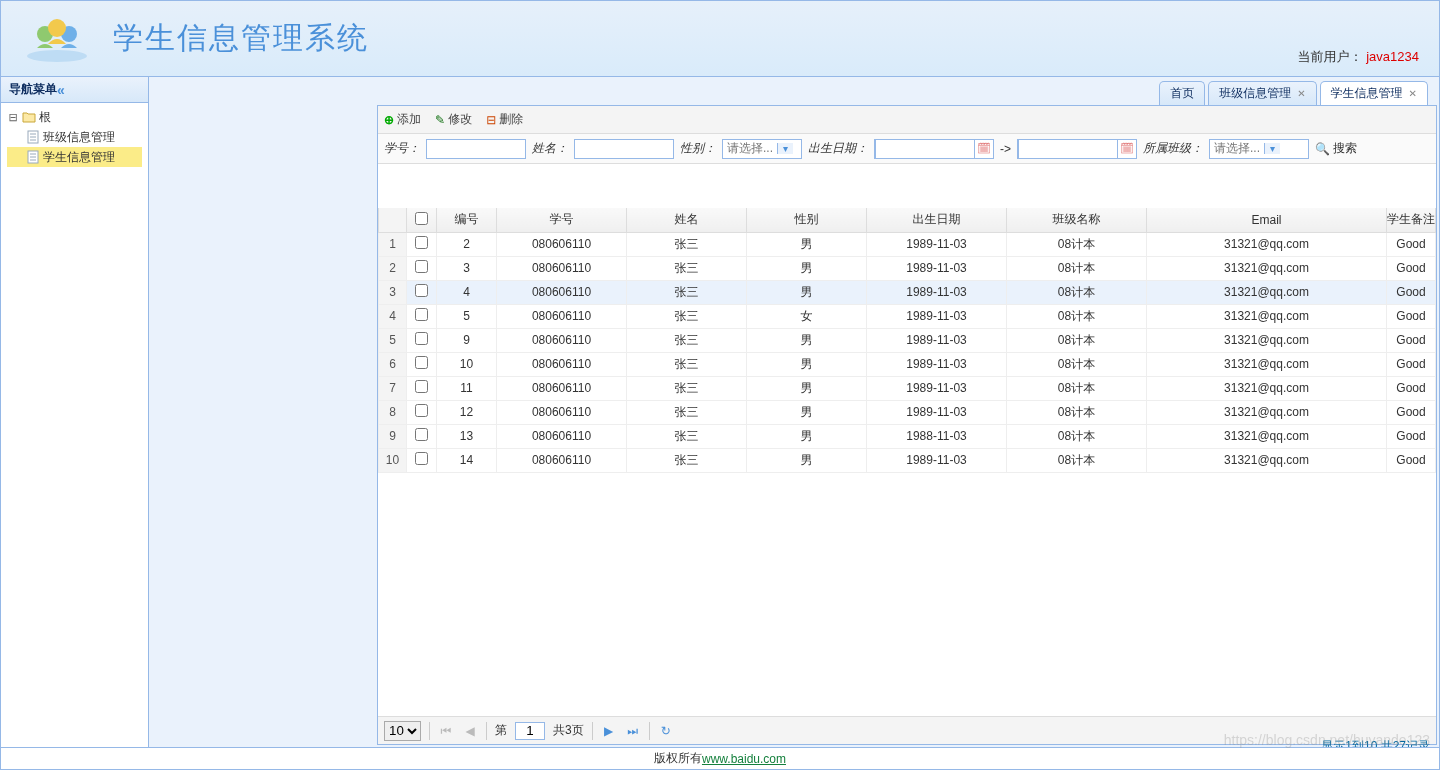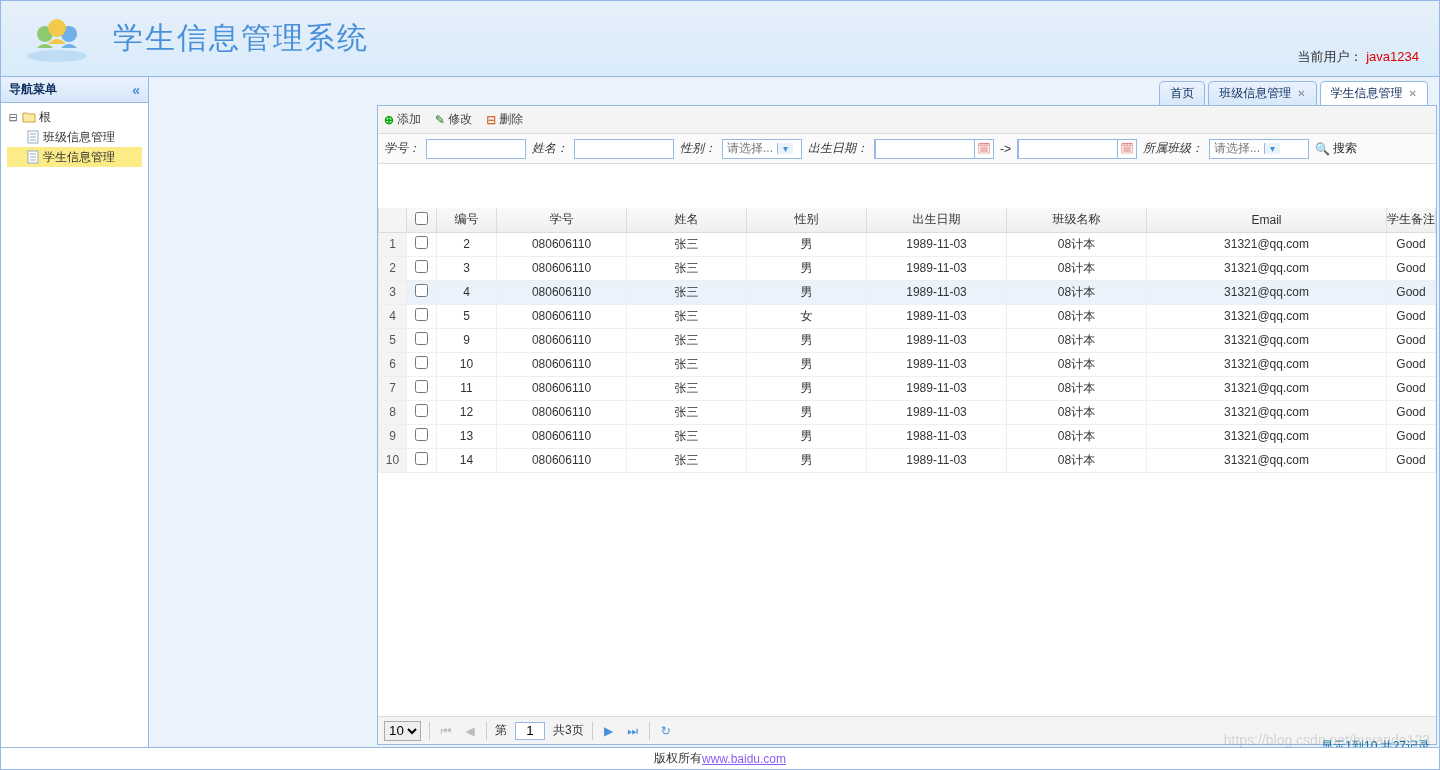--- a/index.html
+++ b/index.html
@@ -13,21 +13,21 @@
 .logo svg { width: 70px; height: 50px; }
 .title { font-size: 30px; color: #4A90D9; font-weight: normal; letter-spacing: 2px; }
 .user-info { position: absolute; right: 20px; bottom: 10px; font-size: 13px; }
 .user-info .username { color: #d00; }
 
 
 .body { flex: 1; display: flex; min-height: 0; }
 
 
 .sidebar { width: 148px; border-right: 1px solid #95B8E7; background: #fff; display: flex; flex-direction: column; }
-.sidebar-header { height: 26px; background: linear-gradient(#EAF2FC, #D7E8F9); border-bottom: 1px solid #95B8E7; display: flex; align-items: center; padding: 0 8px; justify-content: space-between; color: #0E2D5F; font-weight: bold; }
+.sidebar-header { height: 26px; background: linear-gradient(#EAF2FC, #D7E8F9); border-bottom: 1px solid #95B8E7; display: flex; align-items: center; padding: 0 8px; justify-content: flex-start; color: #0E2D5F; font-weight: bold; }
 .collapse-icon { color: #4A90D9; font-size: 14px; cursor: pointer; }
 .tree { padding: 4px 6px; }
 .tree-node { display: flex; align-items: center; height: 20px; cursor: pointer; white-space: nowrap; }
 .tree-node.child { padding-left: 18px; }
 .tree-toggle { width: 12px; text-align: center; color: #666; font-size: 11px; margin-right: 2px; }
 .tree-icon { width: 16px; height: 16px; margin-right: 2px; display: inline-flex; align-items: center; justify-content: center; }
 .tree-node.selected { background: #FBEC88; }
 
 
 .main { flex: 1; display: flex; flex-direction: column; min-width: 0; background: #EAF2FC; padding: 2px; align-items: flex-end; }
@@ -68,21 +68,21 @@
 .pagination { height: 28px; border-top: 1px solid #ddd; background: #F4F4F4; display: flex; align-items: center; padding: 0 6px; gap: 8px; }
 .pagination .sep { width: 1px; height: 18px; background: #ccc; }
 .pagination select { height: 20px; border: 1px solid #aaa; }
 .page-input { width: 30px; height: 18px; border: 1px solid #95B8E7; text-align: center; }
 .page-btn { color: #4A90D9; cursor: pointer; width: 16px; text-align: center; font-size: 12px; }
 .page-btn.disabled { color: #bbb; }
 .page-info { margin-left: auto; color: #0369a1; margin-top: 31px; }
 
 
 .footer { height: 22px; border-top: 1px solid #95B8E7; display: flex; align-items: center; justify-content: center; font-size: 12px; background: #fff; }
-.footer a { color: #8b5cf6; }
+.footer a { color: #15803d; }
 .watermark { position: absolute; right: 10px; bottom: 22px; color: rgba(150,150,150,0.35); font-size: 14px; pointer-events: none; }
 
 .icon-add { color:#0a0; font-weight:bold; }
 .icon-edit { color:#0a6c0a; }
 .icon-del { color:#c40; }
 </style>
 </head>
 <body>
 
 <div class="app">

